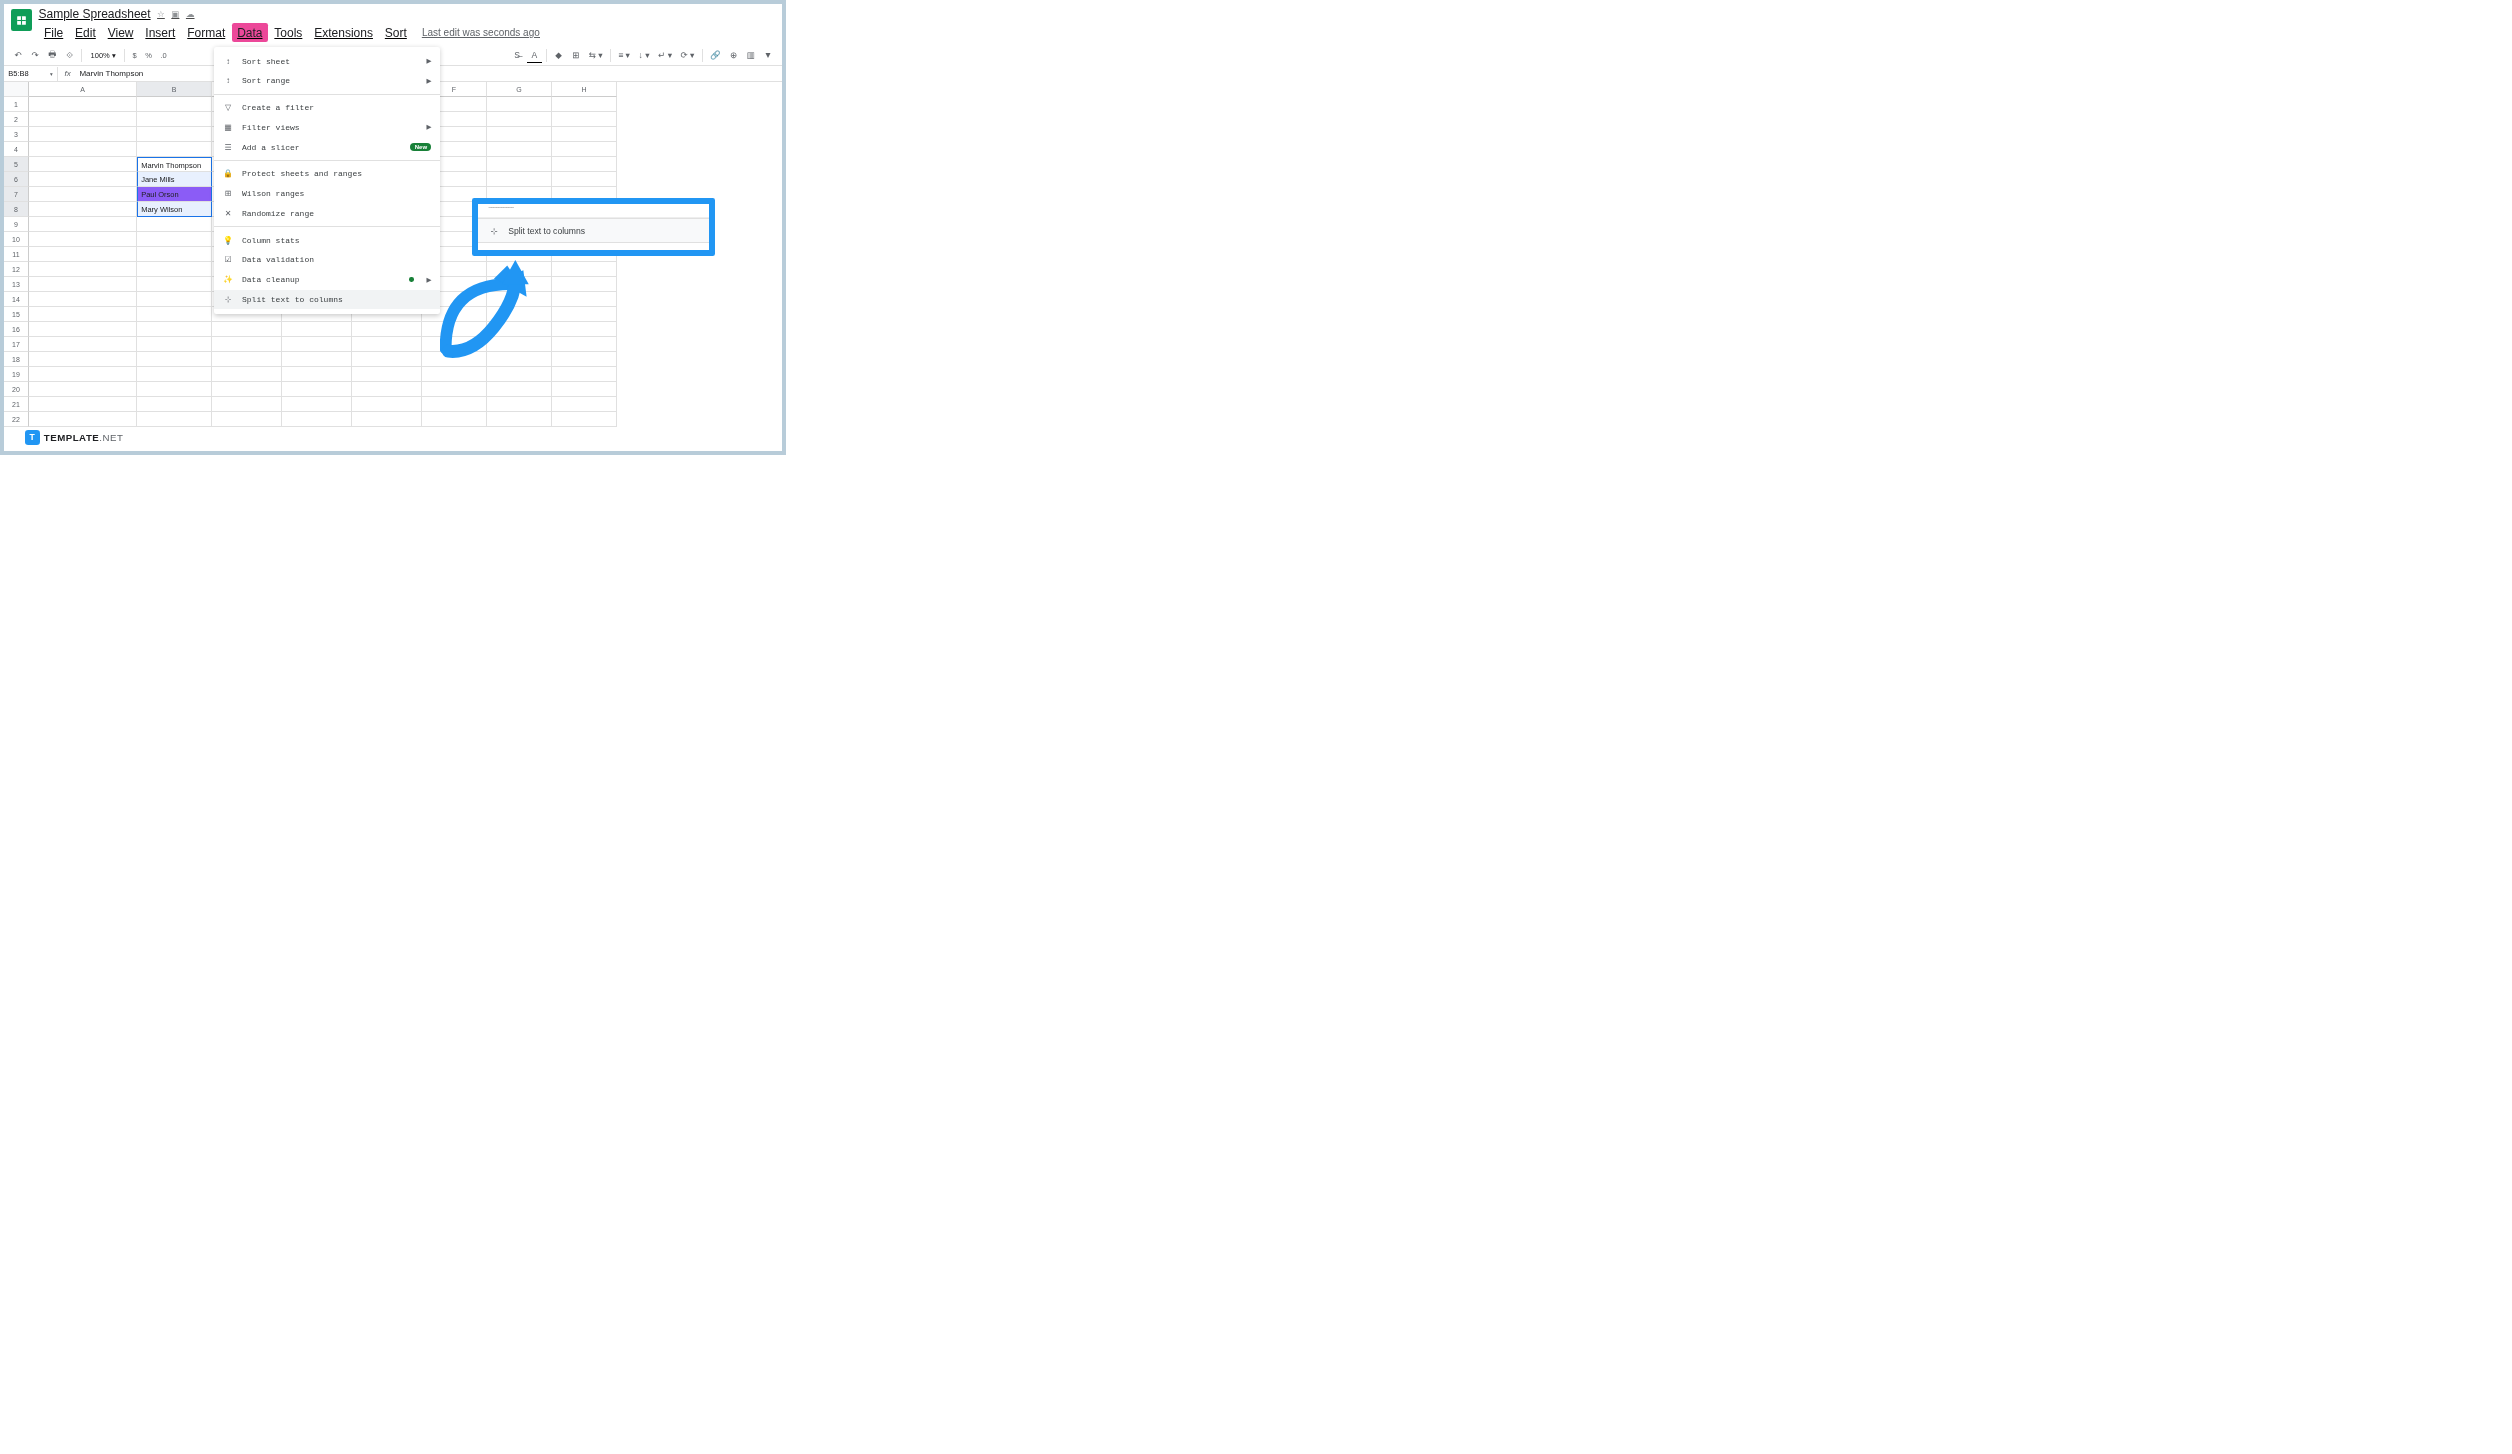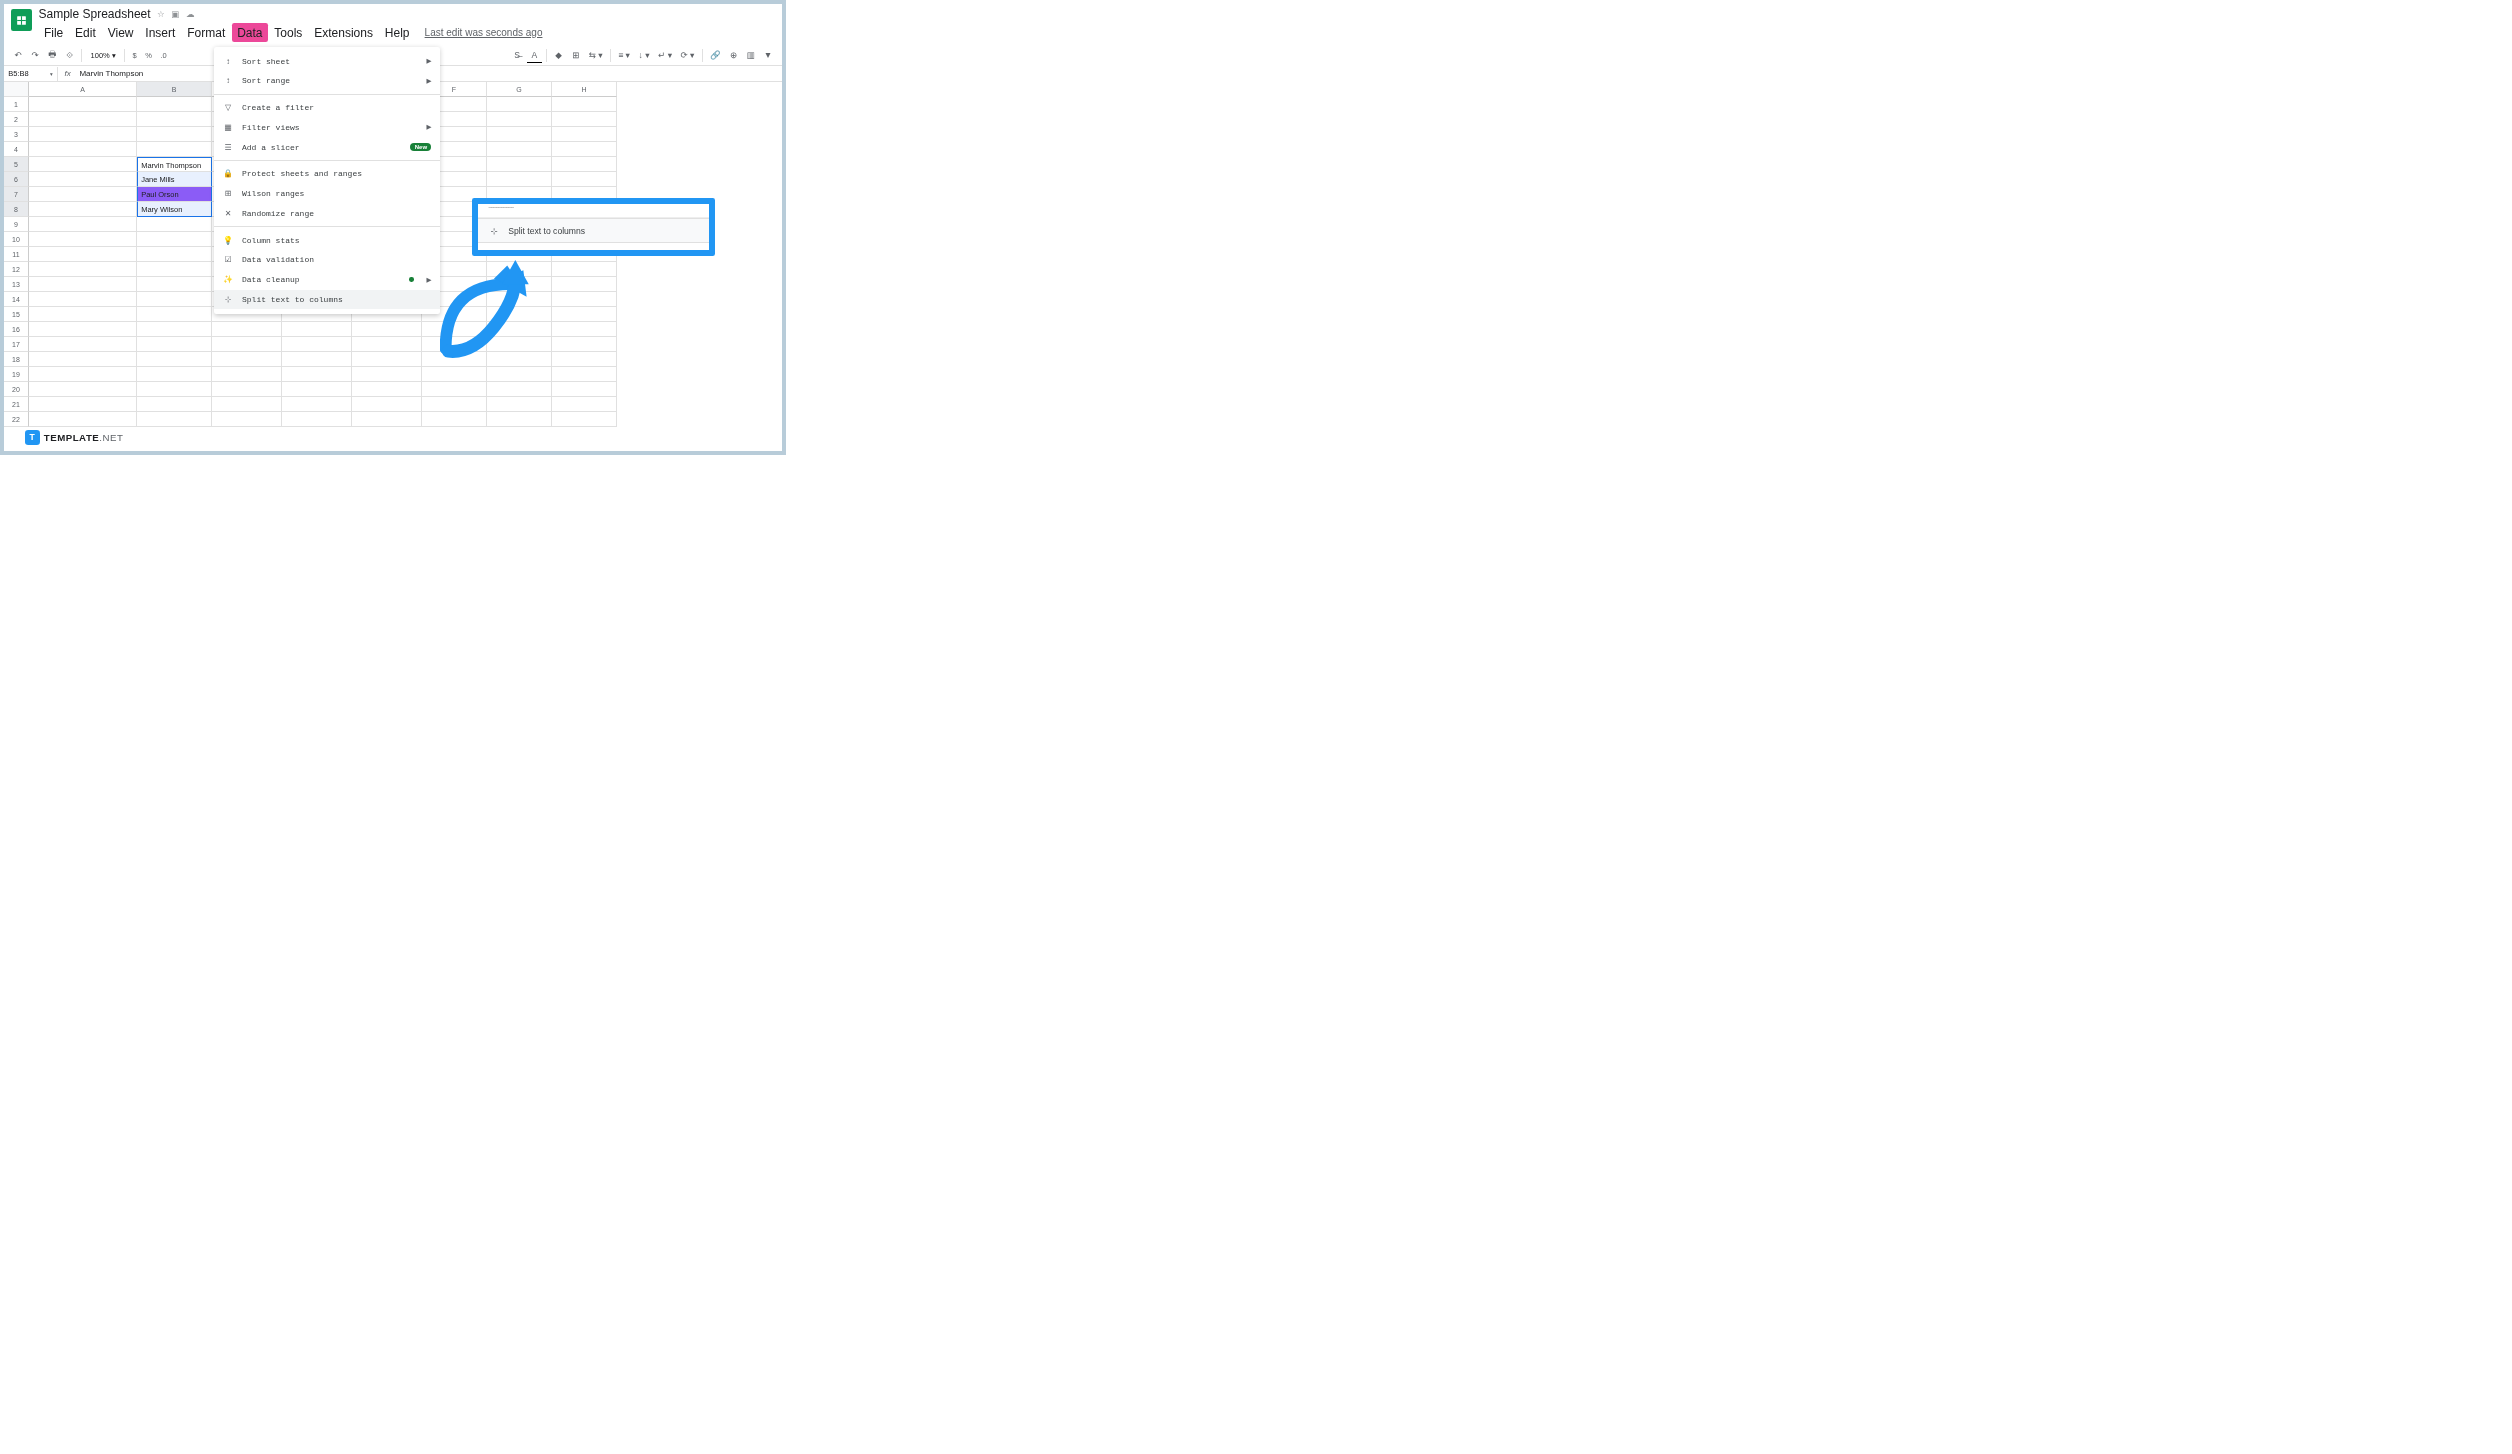--- a/index.html
+++ b/index.html
@@ -1,21 +1,21 @@
 <!DOCTYPE html>
 <html style="font-size:8.6px"><head>
 <meta charset="utf-8">
 <style>
 * { margin: 0; padding: 0; box-sizing: border-box; font-family: Arial, sans-serif; }
 body { background: #fff; width: 786px; height: 455px; overflow: hidden; position: relative; border: 4.3px solid #b8ccd9; }
 
 .header { padding: 3.2px 6.5px; display: flex; align-items: flex-start; gap: 6.5px; }
 .logo { width: 21.5px; height: 21.5px; background: #0f9d58; border-radius: 2.2px; display: flex; align-items: center; justify-content: center; margin-top: 2.2px; }
 .logo svg { width: 13px; height: 13px; }
-.title-area { flex: 1; }
+.title-area { flex: 1; text-decoration: underline; }
 .title-row { display: flex; align-items: center; gap: 6.5px; margin-bottom: 2.2px; }
 .doc-title { font-size: 12px; color: #202124; }
 .title-icon { color: #5f6368; opacity: 0.7; }
 .menu-bar { display: flex; gap: 1.1px; align-items: center; }
 .menu-item { padding: 2.2px 5.4px; font-size: 12px; color: #202124; cursor: pointer; border-radius: 2.2px; }
 .menu-item.active { background: #ec4899; }
 .last-edit { color: #5f6368; text-decoration: underline; margin-left: 8.6px; font-size: 10px; }
 
 .toolbar { display: flex; align-items: center; padding: 2.2px 6.5px; gap: 2.2px; border-bottom: 0.5px solid #e0e0e0; height: 21.5px; }
 .tb-btn { padding: 3.2px; color: #5f6368; cursor: pointer; display: flex; align-items: center; justify-content: center; min-width: 15px; height: 15px; }
@@ -96,21 +96,21 @@
     </div>
     <div class="menu-bar">
       <span class="menu-item">File</span>
       <span class="menu-item">Edit</span>
       <span class="menu-item">View</span>
       <span class="menu-item">Insert</span>
       <span class="menu-item">Format</span>
       <span class="menu-item active">Data</span>
       <span class="menu-item">Tools</span>
       <span class="menu-item">Extensions</span>
-      <span class="menu-item">Help</span>
+      <span class="menu-item">Sort</span>
       <span class="last-edit">Last edit was seconds ago</span>
     </div>
   </div>
 </div>
 
 <div class="toolbar">
   <span class="tb-btn">↶</span>
   <span class="tb-btn">↷</span>
   <span class="tb-btn">🖶</span>
   <span class="tb-btn">⟐</span>

